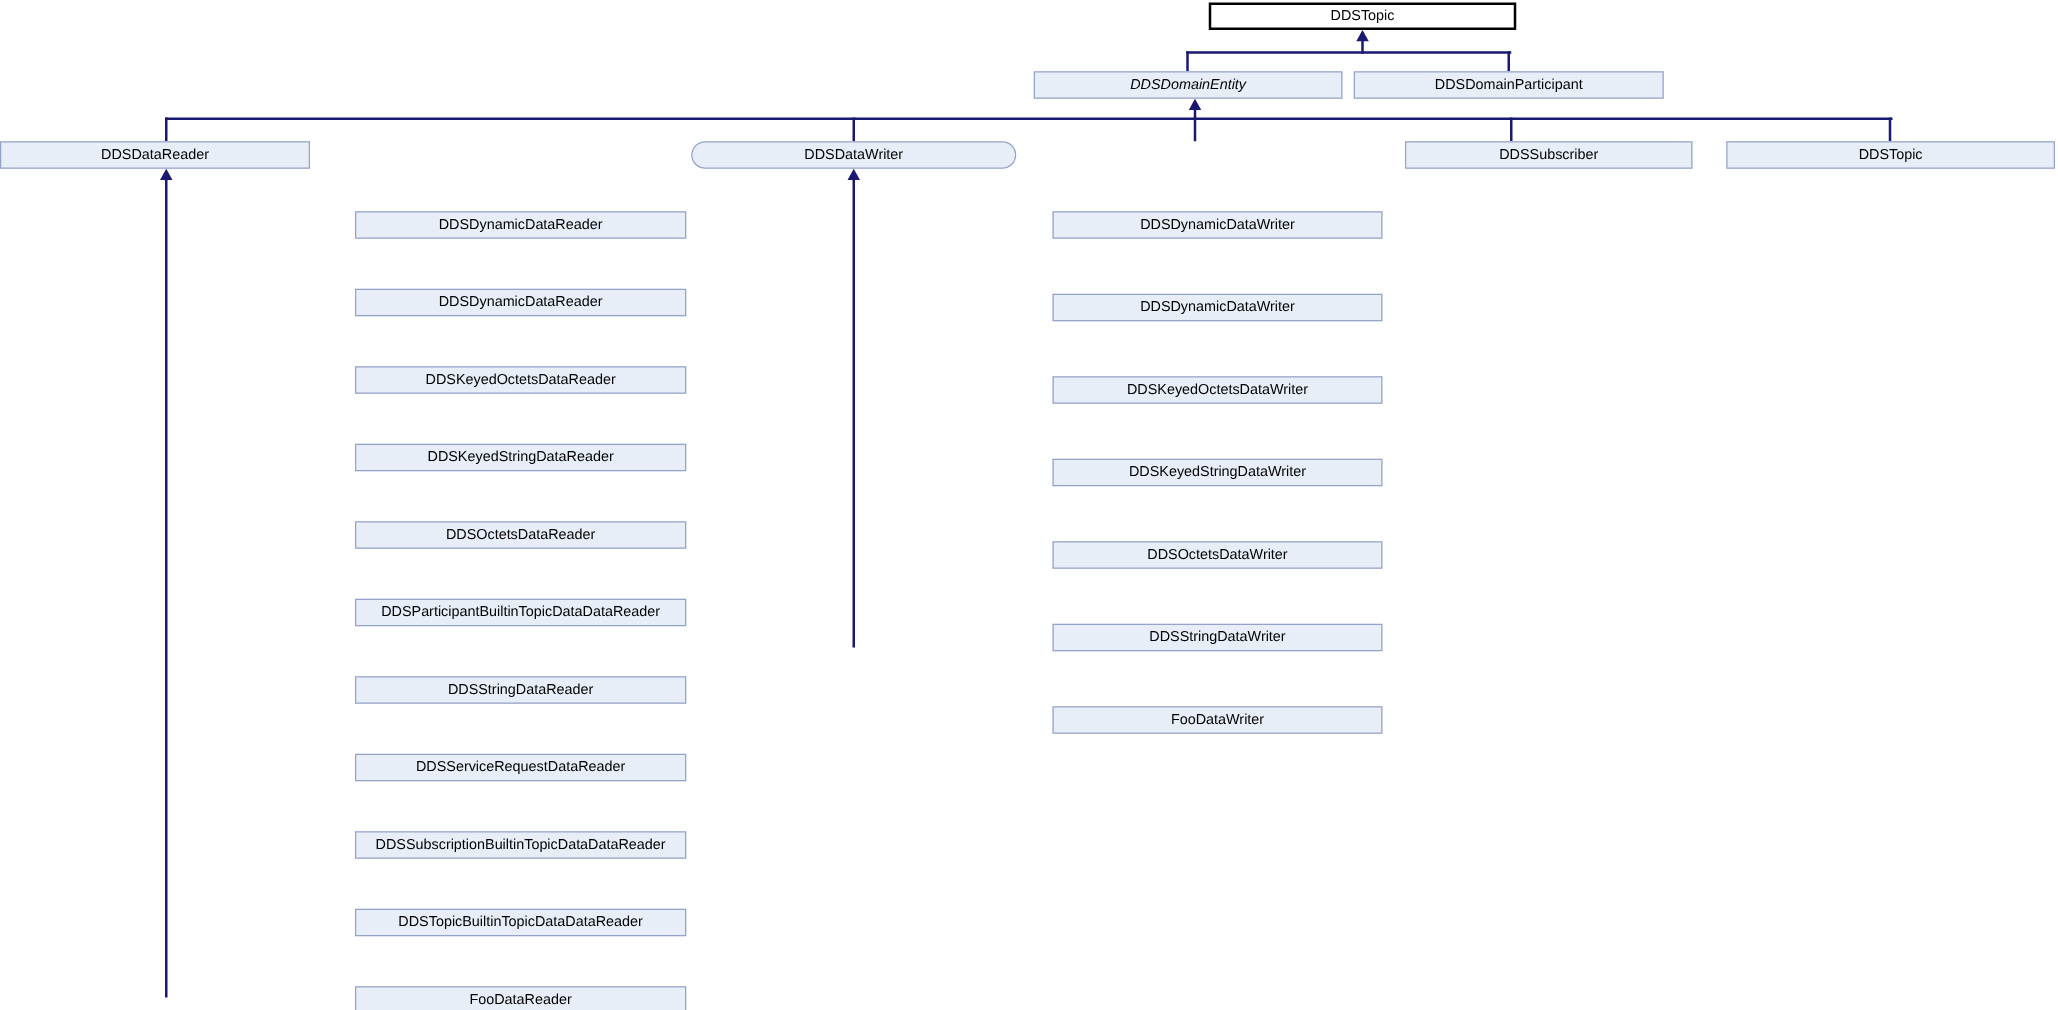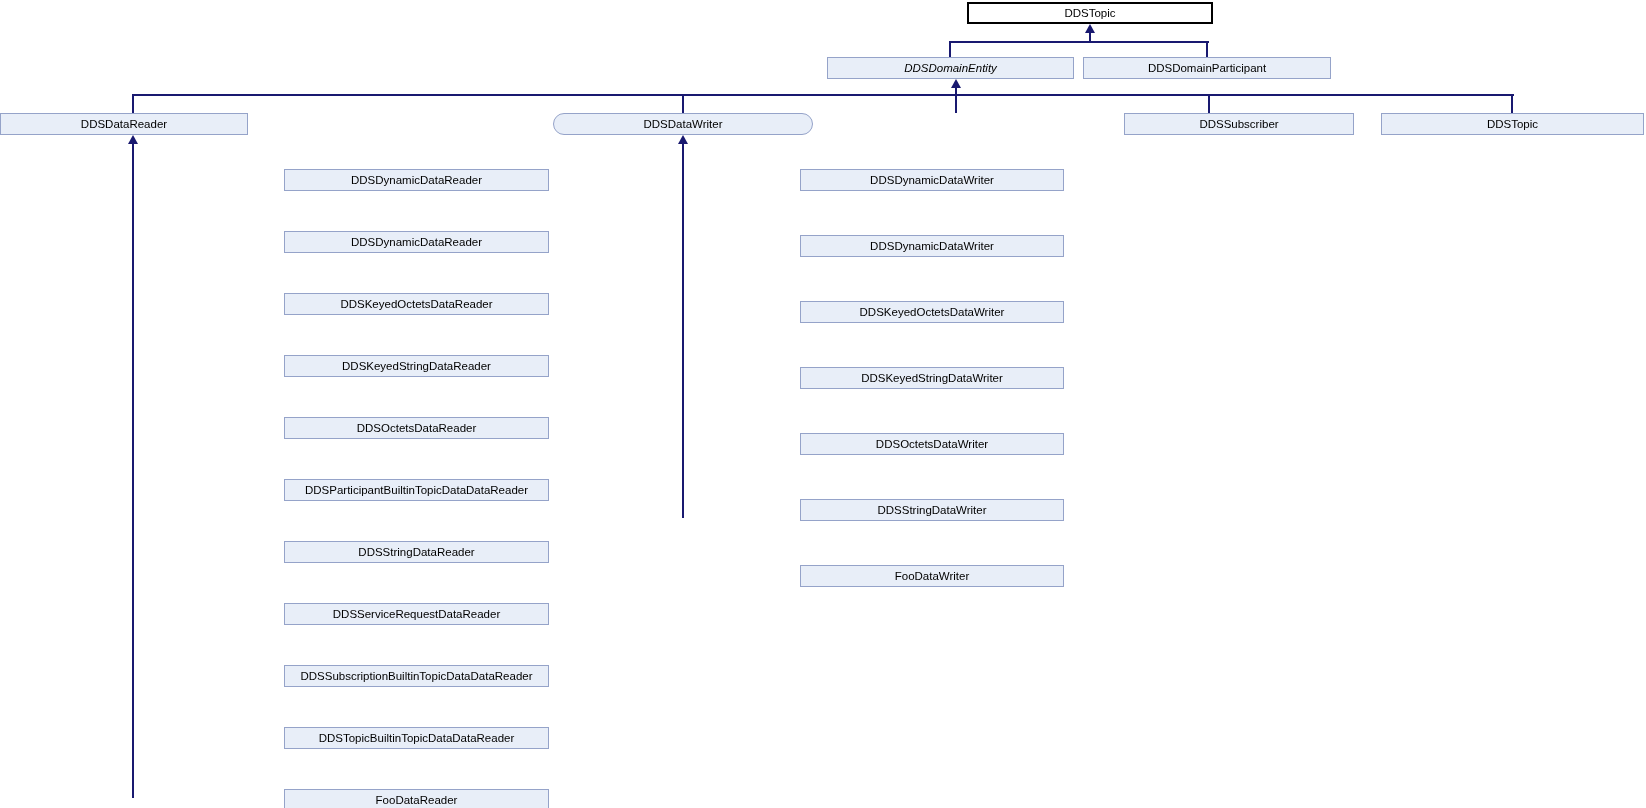--- a/index.html
+++ b/index.html
@@ -56,21 +56,21 @@
   .child-col .node{position:relative;}
   .branch{
     position:absolute;
     top:10px;
     height:2px;
     background:var(--edge);
   }
   .col-readers{left:284px;top:169px;gap:40px;}
   .col-readers .node{width:265px;}
   .col-readers .branch{left:-143px;width:143px;}
-  .col-writers{left:800px;top:169px;gap:44px;}
+  .col-writers{left:842px;top:169px;gap:44px;}
   .col-writers .node{width:264px;}
   .col-writers .branch{left:-146px;width:146px;}
 </style>
 </head>
 <body>
 
 <div id="canvas">
 
   <div class="node root-node" style="left:967px;top:2px;width:246px;">DDSTopic</div>
 

